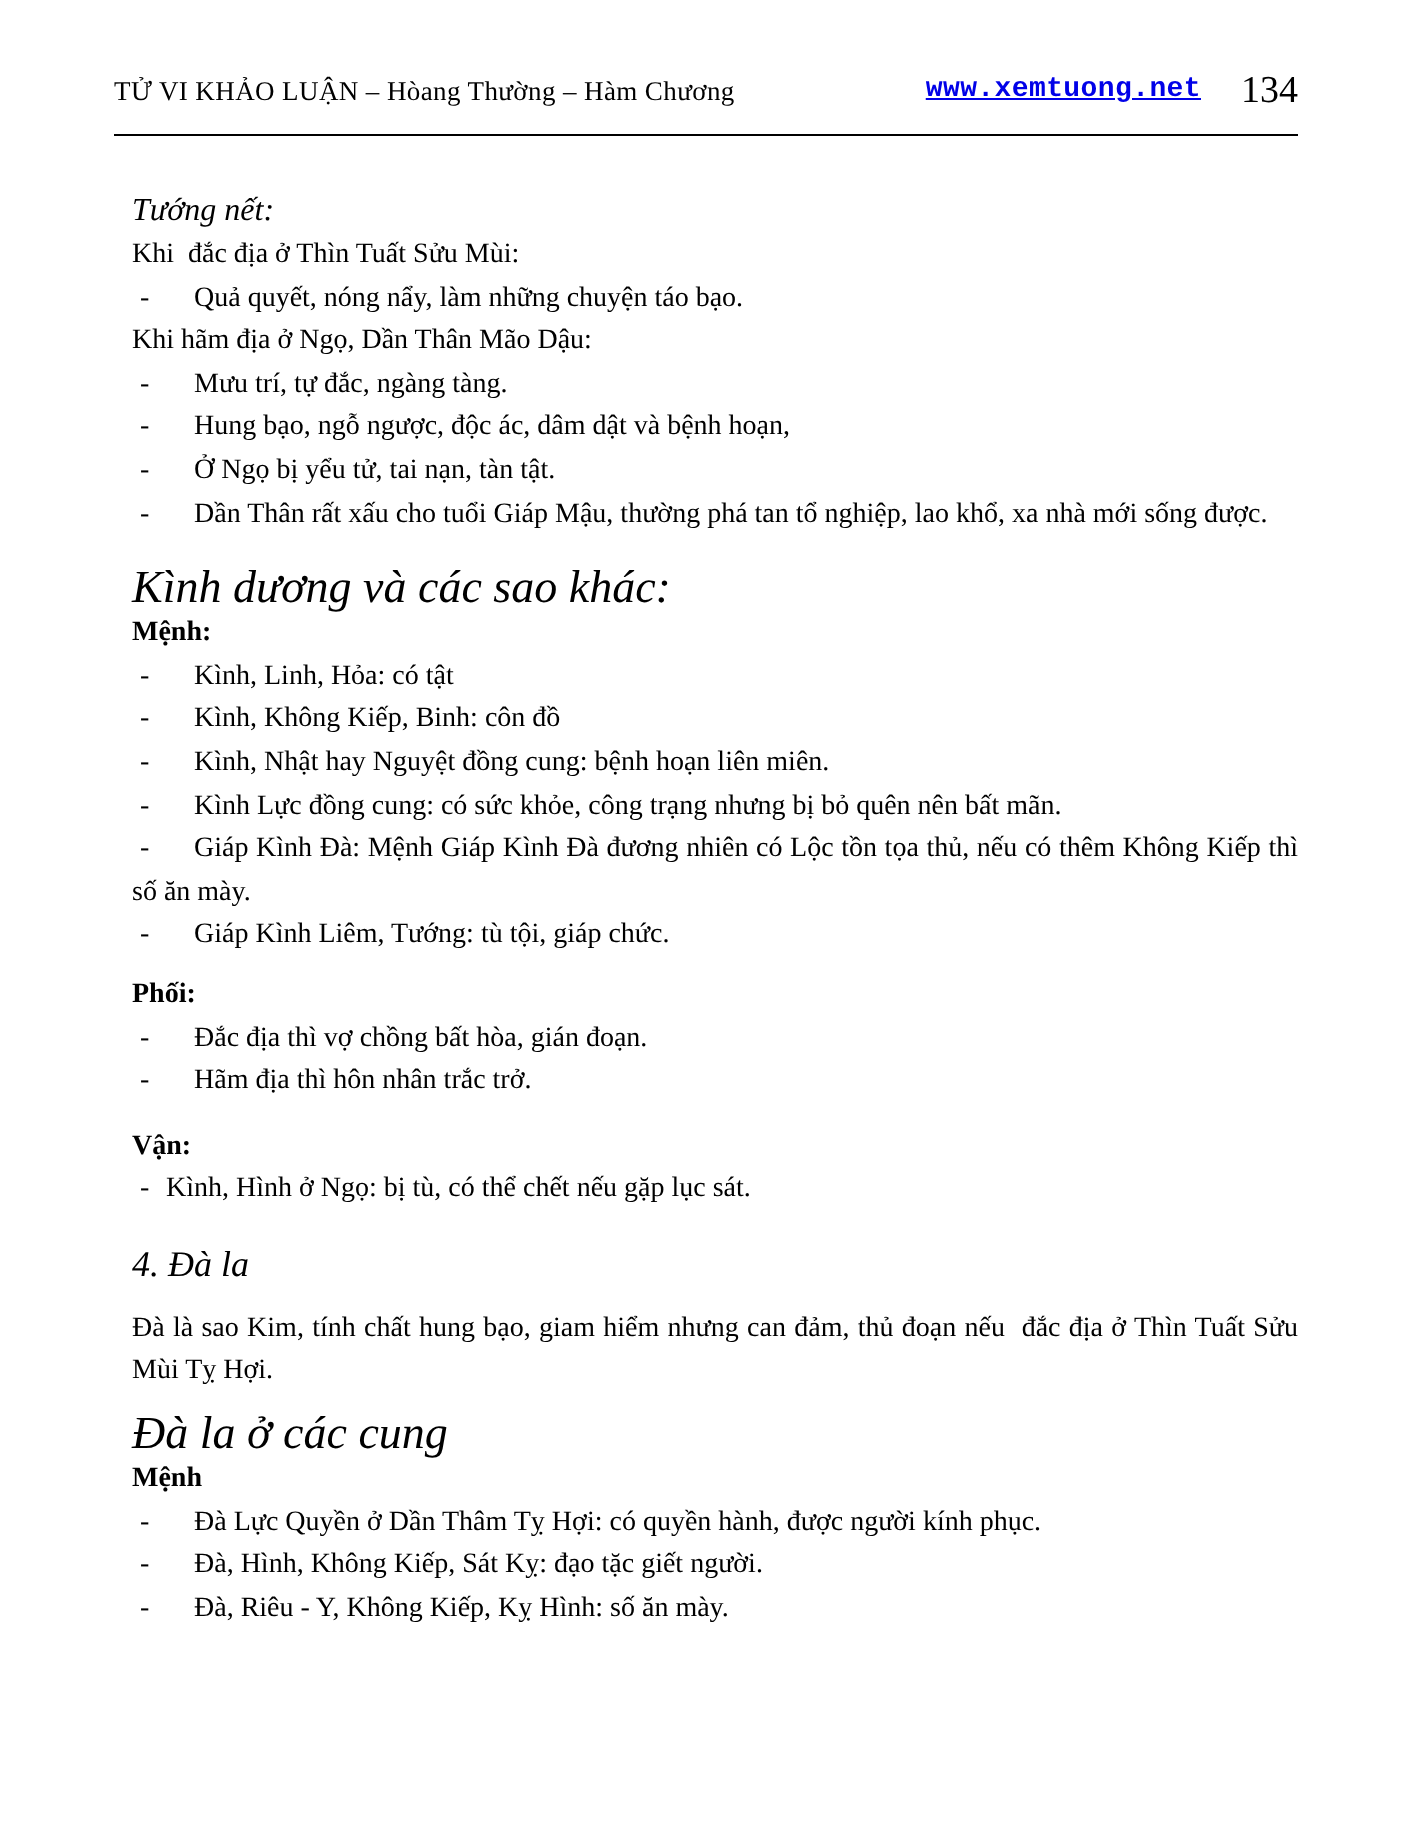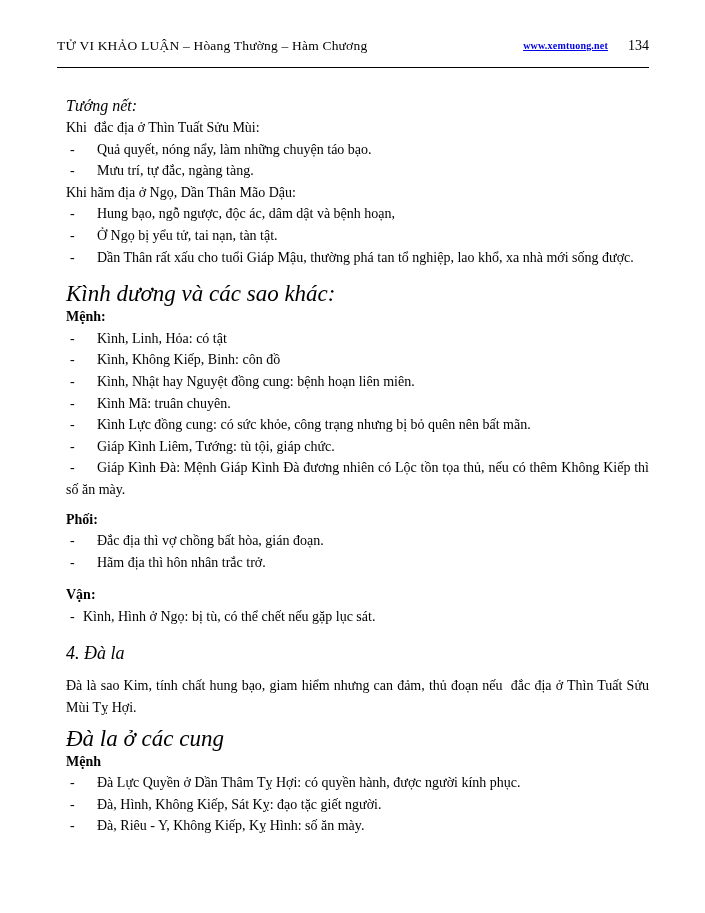--- a/index.html
+++ b/index.html
@@ -13,26 +13,26 @@
 
   
   .header {
     display:flex; align-items:flex-end;
     border-bottom:1.5px solid #000;
     padding-bottom:13px;
     font-size:13.5px; line-height:17px;
   }
   .header-title { flex:1; letter-spacing:0.2px; white-space:nowrap; }
   .site-link {
-    font-family:Liberation Serif, serif;
-    font-weight:bold; font-size:10px;
+    font-family:Liberation Mono, monospace;
+    font-weight:bold; font-size:14px;
     color:#0101e8; text-decoration:underline;
     letter-spacing:0.2px; cursor:pointer; white-space:nowrap;
   }
-  .page-number { margin-left:20px; font-size:14px; }
+  .page-number { margin-left:20px; font-size:19px; }
 
   
   .content {
     margin-left:9px; width:583px;
     font-size:14px; line-height:21.6px;
     text-align:justify;
   }
   .line { }
   .dash   { display:inline-block; width:27px; margin-left:4px; }
   .dash-sm{ display:inline-block; width:13px; margin-left:4px; }
@@ -54,35 +54,34 @@
     <span class="header-title">TỬ VI KHẢO LUẬN – Hòang Thường – Hàm Chương</span>
     <span class="site-link">www.xemtuong.net</span>
     <span class="page-number">134</span>
   </div>
 
   <div class="content">
 
     <p class="h-it-sm">Tướng nết:</p>
     <p class="line">Khi&nbsp; đắc địa ở Thìn Tuất Sửu Mùi:</p>
     <p class="line"><span class="dash">-</span><span>Quả quyết, nóng nẩy, làm những chuyện táo bạo.</span></p>
+    <p class="line">Khi hãm địa ở Ngọ, Dần Thân Mão Dậu:</p>
     <p class="line"><span class="dash">-</span><span>Mưu trí, tự đắc, ngàng tàng.</span></p>
-    <p class="line">Khi hãm địa ở Ngọ, Dần Thân Mão Dậu:</p>
     <p class="line"><span class="dash">-</span><span>Hung bạo, ngỗ ngược, độc ác, dâm dật và bệnh hoạn,</span></p>
     <p class="line"><span class="dash">-</span><span>Ở Ngọ bị yểu tử, tai nạn, tàn tật.</span></p>
     <p class="line"><span class="dash">-</span><span>Dần Thân rất xấu cho tuổi Giáp Mậu, thường phá tan tổ nghiệp, lao khổ, xa nhà mới sống được.</span></p>
 
     <p class="h-it-lg">Kình dương và các sao khác:</p>
     <p class="line bold-label">Mệnh:</p>
     <p class="line"><span class="dash">-</span><span>Kình, Linh, Hỏa: có tật</span></p>
     <p class="line"><span class="dash">-</span><span>Kình, Không Kiếp, Binh: côn đồ</span></p>
     <p class="line"><span class="dash">-</span><span>Kình, Nhật hay Nguyệt đồng cung: bệnh hoạn liên miên.</span></p>
-    <p class="line"><span class="dash">-</span><span>Kình Mã: truân chuyên.</span></p>
     <p class="line"><span class="dash">-</span><span>Kình Lực đồng cung: có sức khỏe, công trạng nhưng bị bỏ quên nên bất mãn.</span></p>
+    <p class="line"><span class="dash">-</span><span>Giáp Kình Đà: Mệnh Giáp Kình Đà đương nhiên có Lộc tồn tọa thủ, nếu có thêm Không Kiếp thì số ăn mày.</span></p>
     <p class="line"><span class="dash">-</span><span>Giáp Kình Liêm, Tướng: tù tội, giáp chức.</span></p>
-    <p class="line"><span class="dash">-</span><span>Giáp Kình Đà: Mệnh Giáp Kình Đà đương nhiên có Lộc tồn tọa thủ, nếu có thêm Không Kiếp thì số ăn mày.</span></p>
 
     <p class="line bold-label gap-sm">Phối:</p>
     <p class="line"><span class="dash">-</span><span>Đắc địa thì vợ chồng bất hòa, gián đoạn.</span></p>
     <p class="line"><span class="dash">-</span><span>Hãm địa thì hôn nhân trắc trở.</span></p>
 
     <p class="line bold-label gap-md">Vận:</p>
     <p class="line"><span class="dash-sm">-</span><span>Kình, Hình ở Ngọ: bị tù, có thể chết nếu gặp lục sát.</span></p>
 
     <p class="h-it-xl">4. Đà la</p>
     <p class="line">Đà là sao Kim, tính chất hung bạo, giam hiểm nhưng can đảm, thủ đoạn nếu&nbsp; đắc địa ở Thìn Tuất Sửu Mùi Tỵ Hợi.</p>

